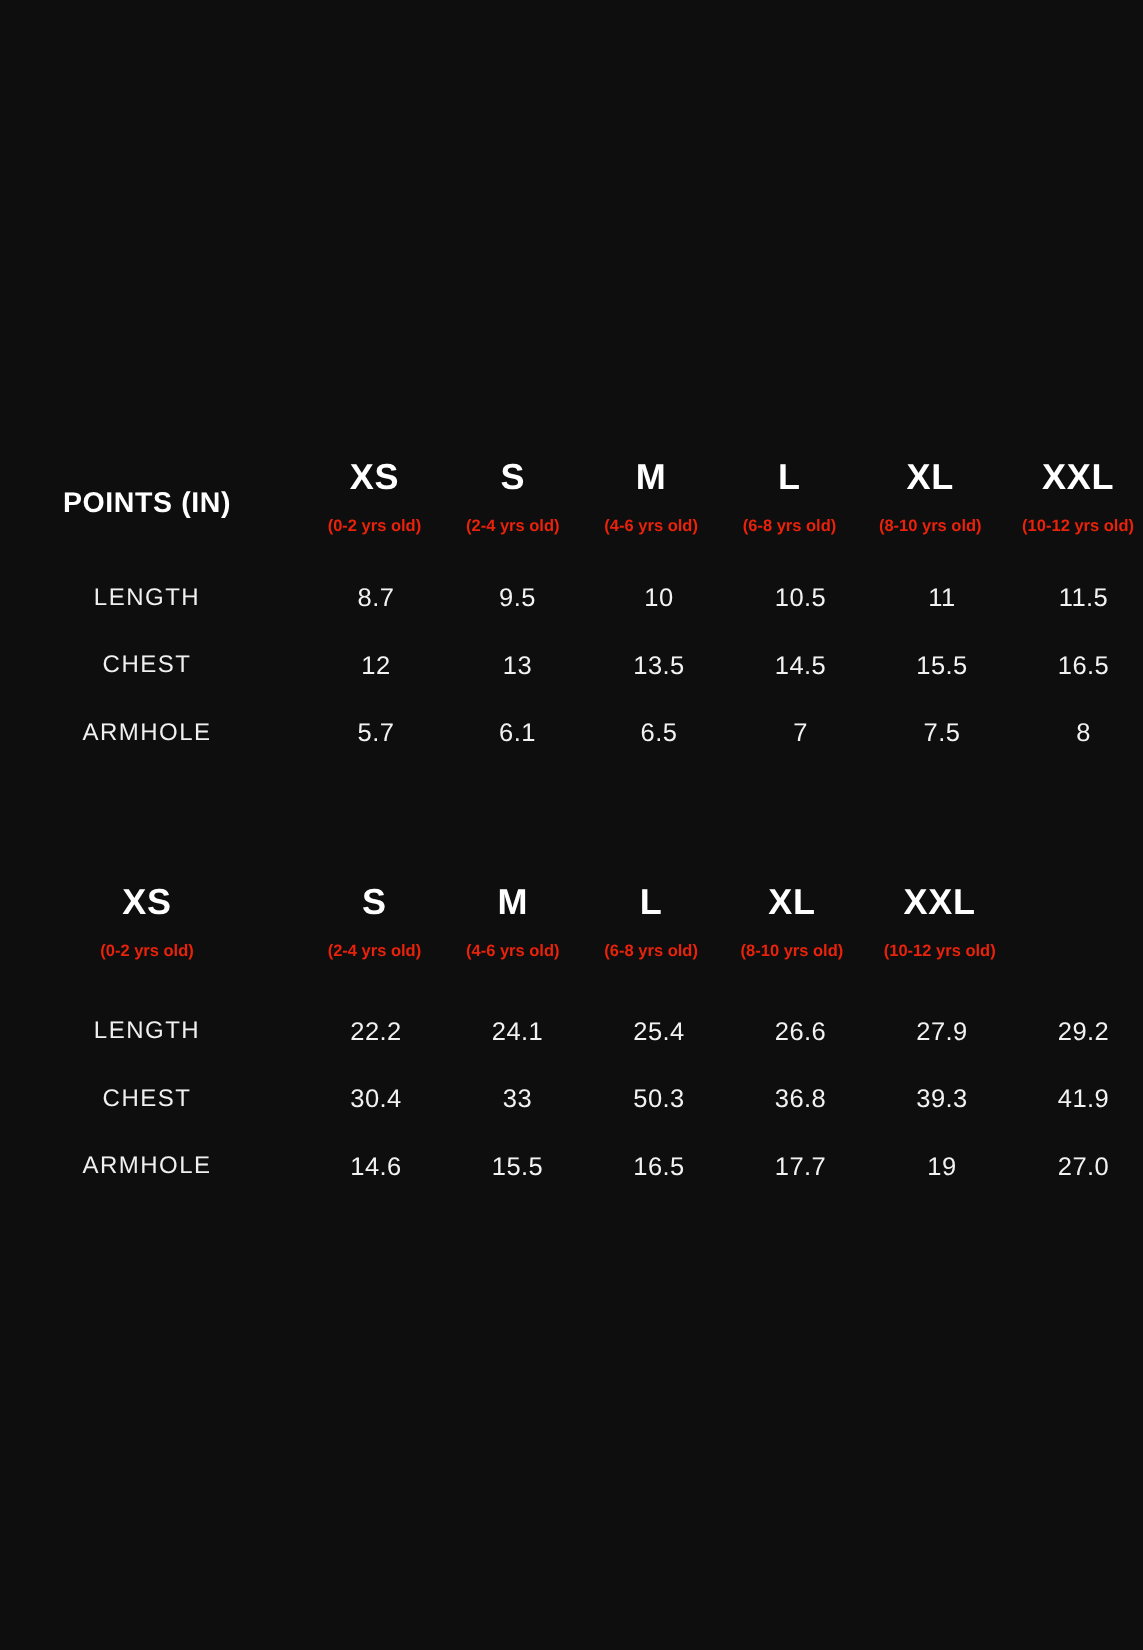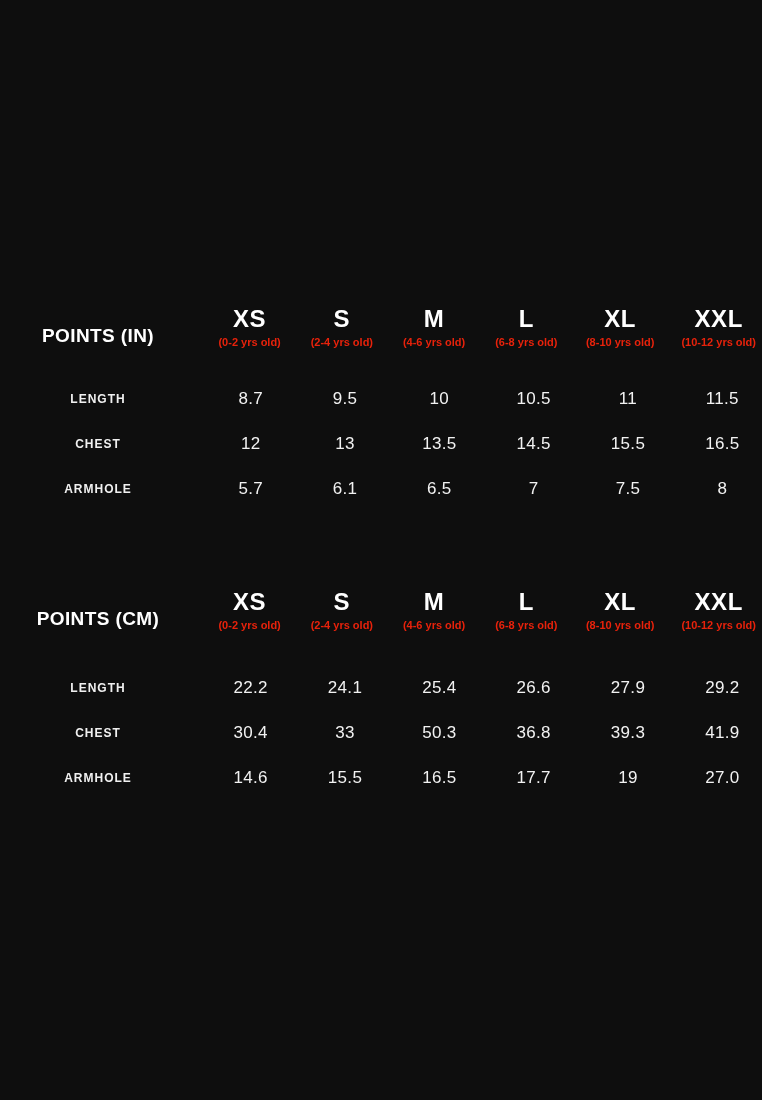--- a/index.html
+++ b/index.html
@@ -45,32 +45,32 @@
   .size-label {
     font-size: 24px;
     font-weight: 700;
     letter-spacing: 0.5px;
     color: #ffffff;
     line-height: 1.2;
   }
   .size-age {
     font-size: 11px;
     font-weight: 700;
-    margin-top: 2px;
+    margin-top: 11px;
     white-space: nowrap;
     text-align: center;
   }
 
   .rows-inches { margin-top: 9px; }
   .rows-cm     { margin-top: 15px; }
   .data-row { height: 45px; }
   .row-label {
     text-align: center;
-    font-size: 12px;
-    font-weight: 700;
+    font-size: 16px;
+    font-weight: 400;
     letter-spacing: 1px;
     color: #f0f0f0;
   }
   .cell {
     text-align: center;
     font-size: 17px;
     font-weight: 400;
     letter-spacing: 0.3px;
     color: #f2f2f2;
   }
@@ -147,21 +147,20 @@
         <div class="cell">6.5</div>
         <div class="cell">7</div>
         <div class="cell">7.5</div>
         <div class="cell">8</div>
       </div>
     </div>
   </section>
 
   <section class="size-table table-cm">
     <div class="grid header-row">
-      <div class="points-heading">POINTS (CM)</div>
       <div class="size-col">
         <div class="size-label">XS</div>
         <div class="size-age" style="color:#e8220b">(0-2 yrs old)</div>
       </div>
       <div class="size-col">
         <div class="size-label">S</div>
         <div class="size-age" style="color:#e8220b">(2-4 yrs old)</div>
       </div>
       <div class="size-col">
         <div class="size-label">M</div>

